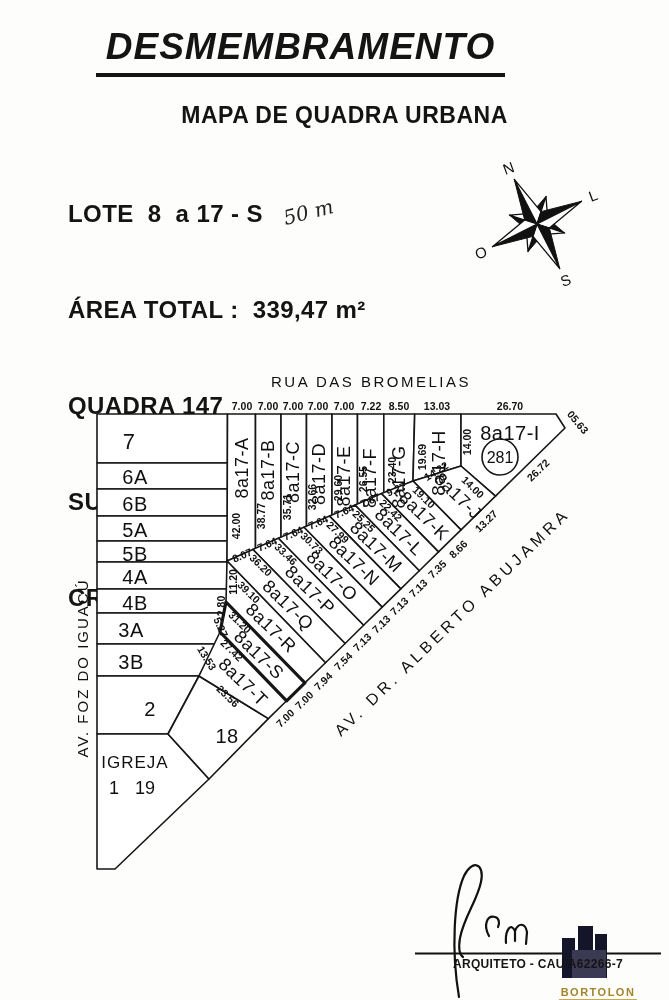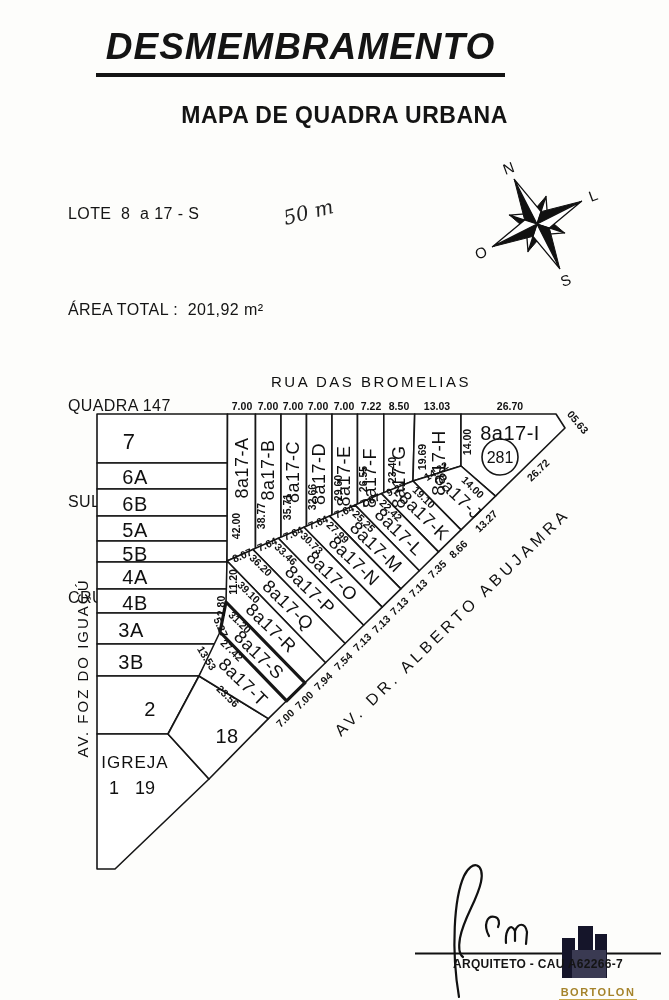--- a/index.html
+++ b/index.html
@@ -5,42 +5,42 @@
   html,body{margin:0;padding:0;}
   body{width:669px;height:1000px;position:relative;background:#fdfdfb;overflow:hidden;
        font-family:"Liberation Sans",sans-serif;color:#141414;}
   .abs{position:absolute;}
   #title-wrap{top:26px;left:0;width:573px;text-align:center;}
   #title{display:inline-block;font-size:37px;font-weight:bold;font-style:italic;
          letter-spacing:1px;border-bottom:4px solid #141414;padding:0 10px 5px 10px;
          transform:translateX(14px);}
   #subtitle{top:102px;left:0;width:669px;text-align:center;font-size:23px;font-weight:bold;
             letter-spacing:.5px;transform:translateX(10px);}
-  #info{top:134px;left:68px;font-size:16px;font-weight:400;letter-spacing:.4px;line-height:32px;white-space:pre;}
+  #info{top:134px;left:68px;font-size:24px;font-weight:700;letter-spacing:.4px;line-height:32px;white-space:pre;}
   #hand-note{top:200px;left:283px;font-family:"DejaVu Serif",serif;font-style:italic;
              font-size:20px;transform:rotate(-14deg);color:#222;}
   #plan-svg{position:absolute;top:0;left:0;}
   #sig-block{top:955px;left:407px;width:262px;text-align:center;z-index:3;}
   #sig-name{font-size:16.5px;font-weight:700;letter-spacing:.3px;}
   #sig-cred{font-size:12px;font-weight:700;margin-top:2px;letter-spacing:.3px;}
   #logo{top:920px;left:548px;width:100px;text-align:center;z-index:2;}
   #logo-brand{font-size:11px;font-weight:800;letter-spacing:1.5px;color:#a5832b;
               border-bottom:2px solid #c9a84c;display:inline-block;padding:0 2px 1px 2px;}
 </style>
 </head>
 <body>
 
 <div class="abs" id="title-wrap">
   <span id="title">DESMEMBRAMENTO</span>
 </div>
 <div class="abs" id="subtitle">MAPA DE QUADRA URBANA</div>
 
 <div class="abs" id="info">
   <div>LOTE  8  a 17 - S</div>
-  <div>ÁREA TOTAL :  201,92 m²</div>
+  <div>ÁREA TOTAL :  339,47 m²</div>
   <div>QUADRA 147</div>
   <div>SUL BRASILEIRA I</div>
   <div>CRUZEIRO DO OESTE /PR</div>
 </div>
 
 <div class="abs" id="hand-note">50 m</div>
 
 <svg id="plan-svg" width="669" height="1000" viewBox="0 0 669 1000">
     <polygon points="97,414 227.5,414 227.5,463 97,463" fill="#ffffff" stroke="#161616" stroke-width="1.6" stroke-linejoin="round"></polygon>
     <polygon points="97,463 227.5,463 227.5,489 97,489" fill="#ffffff" stroke="#161616" stroke-width="1.6" stroke-linejoin="round"></polygon>

